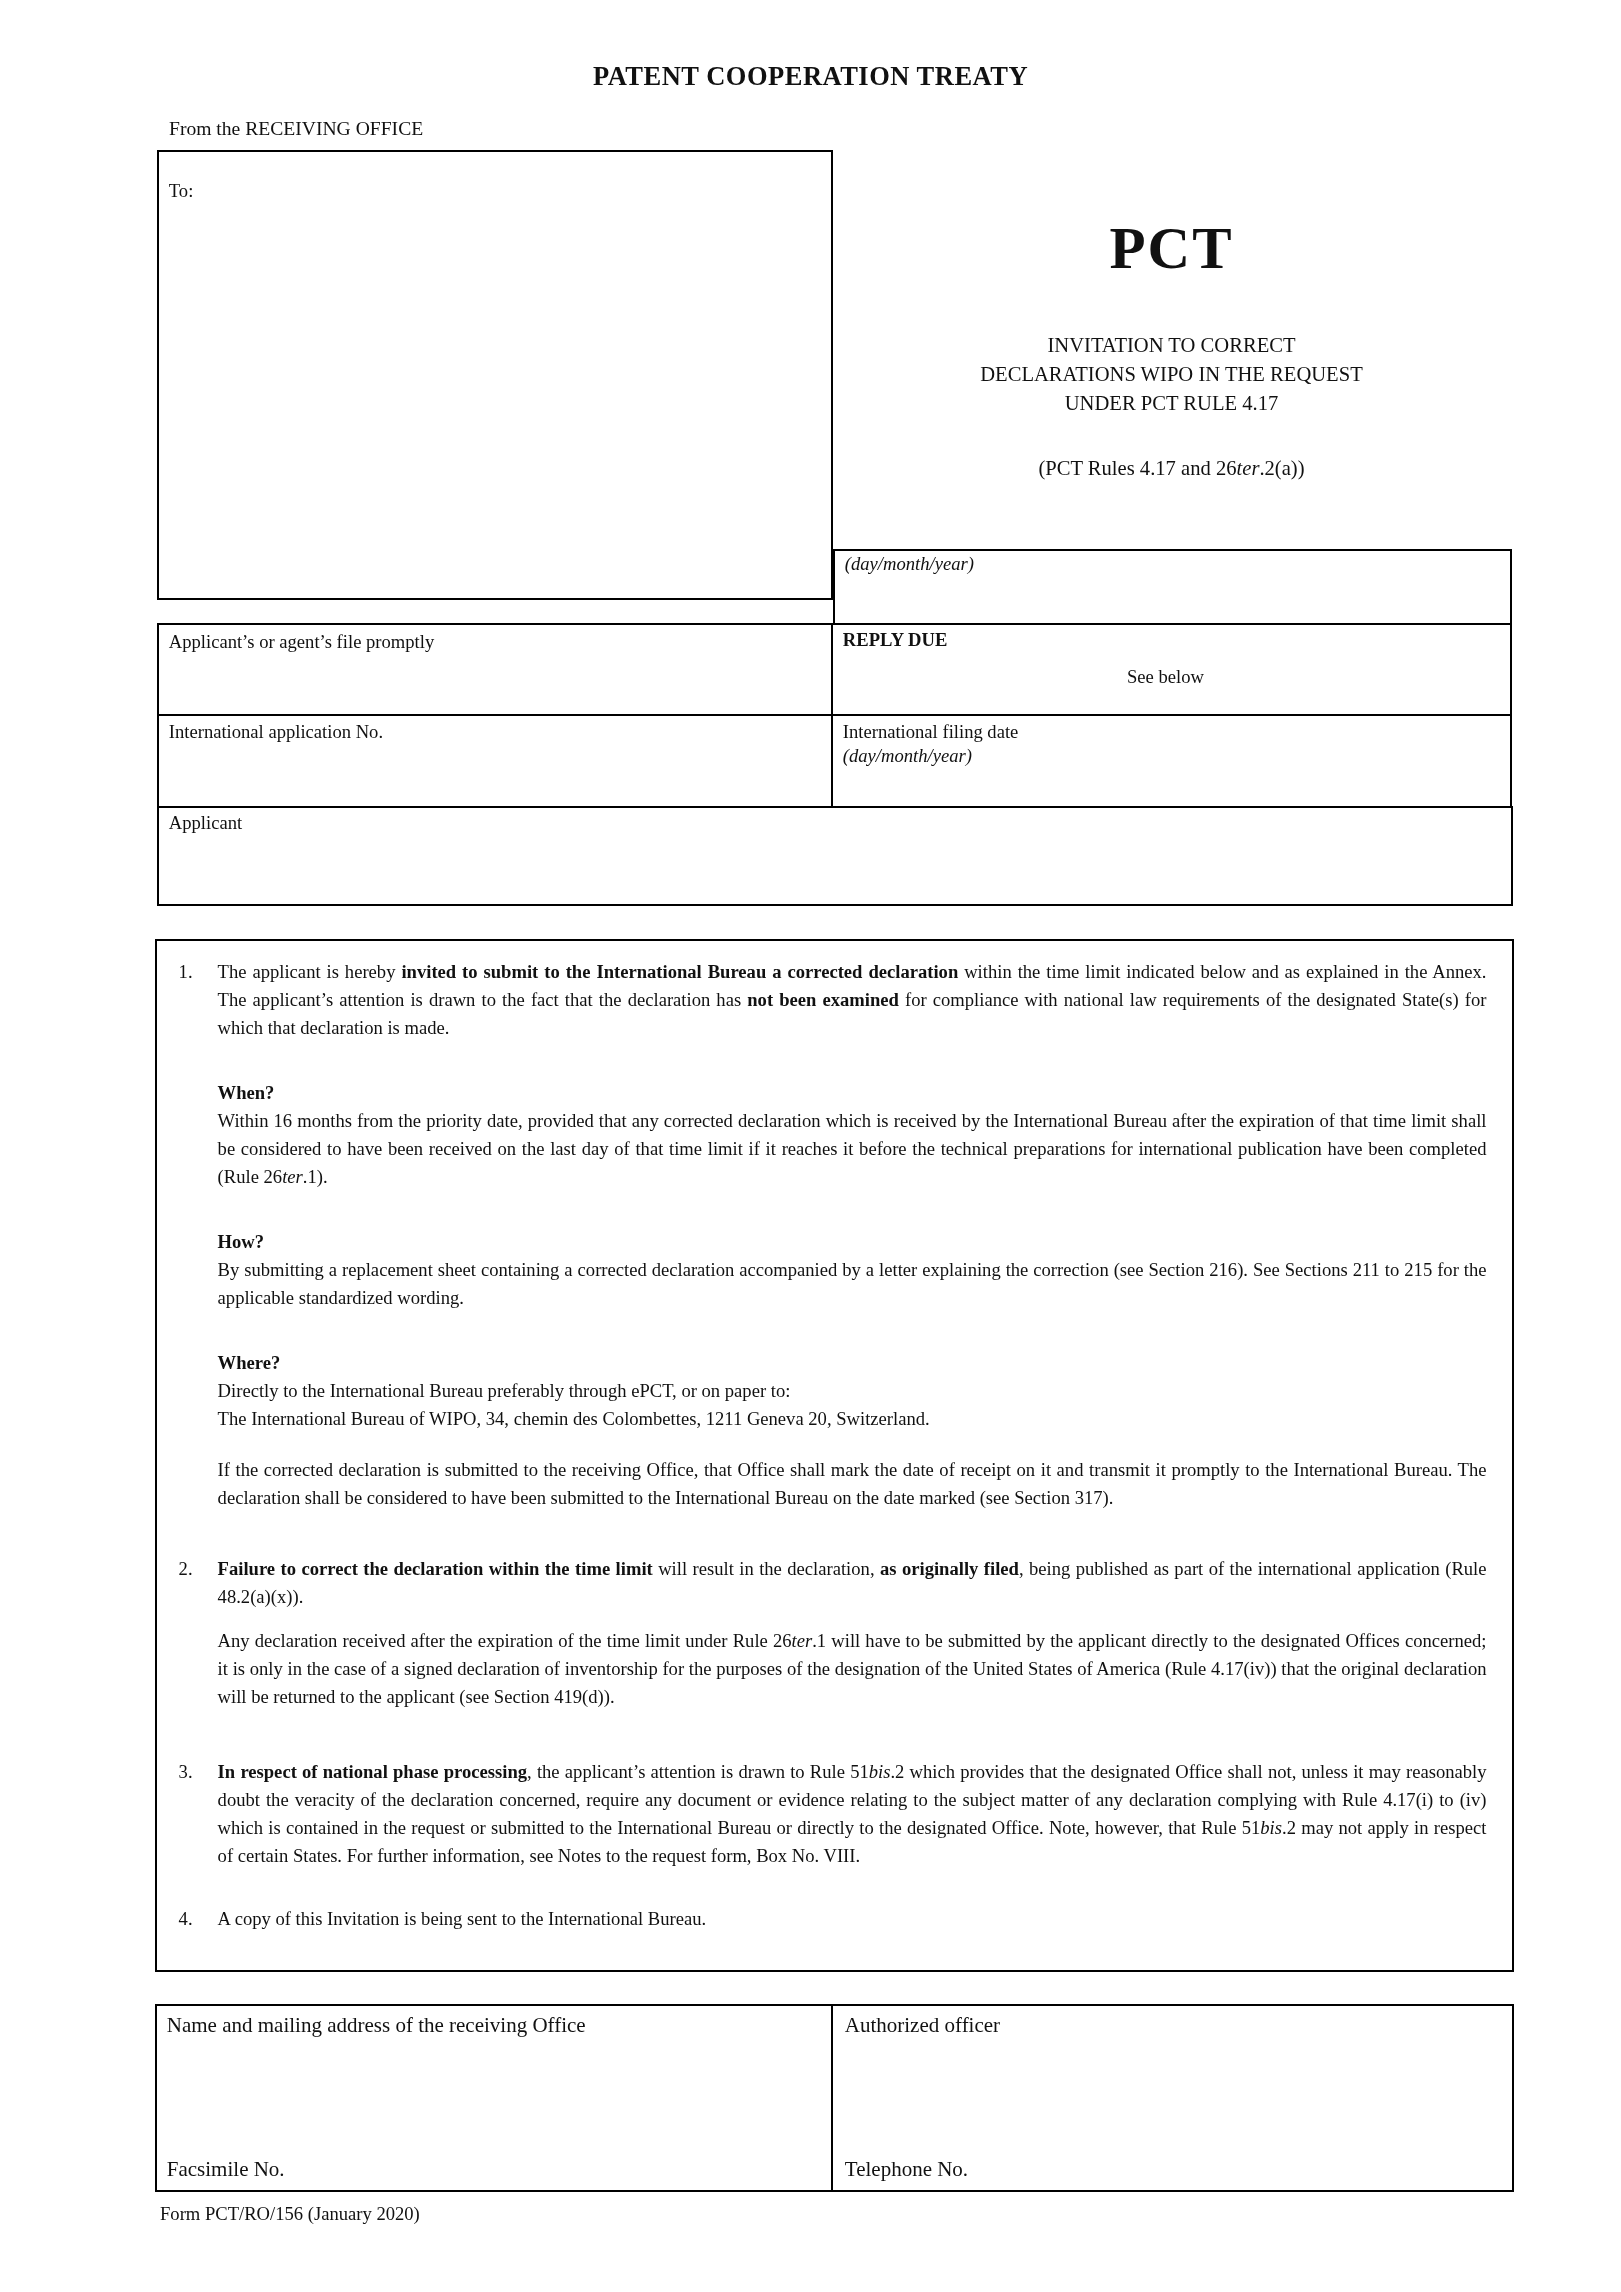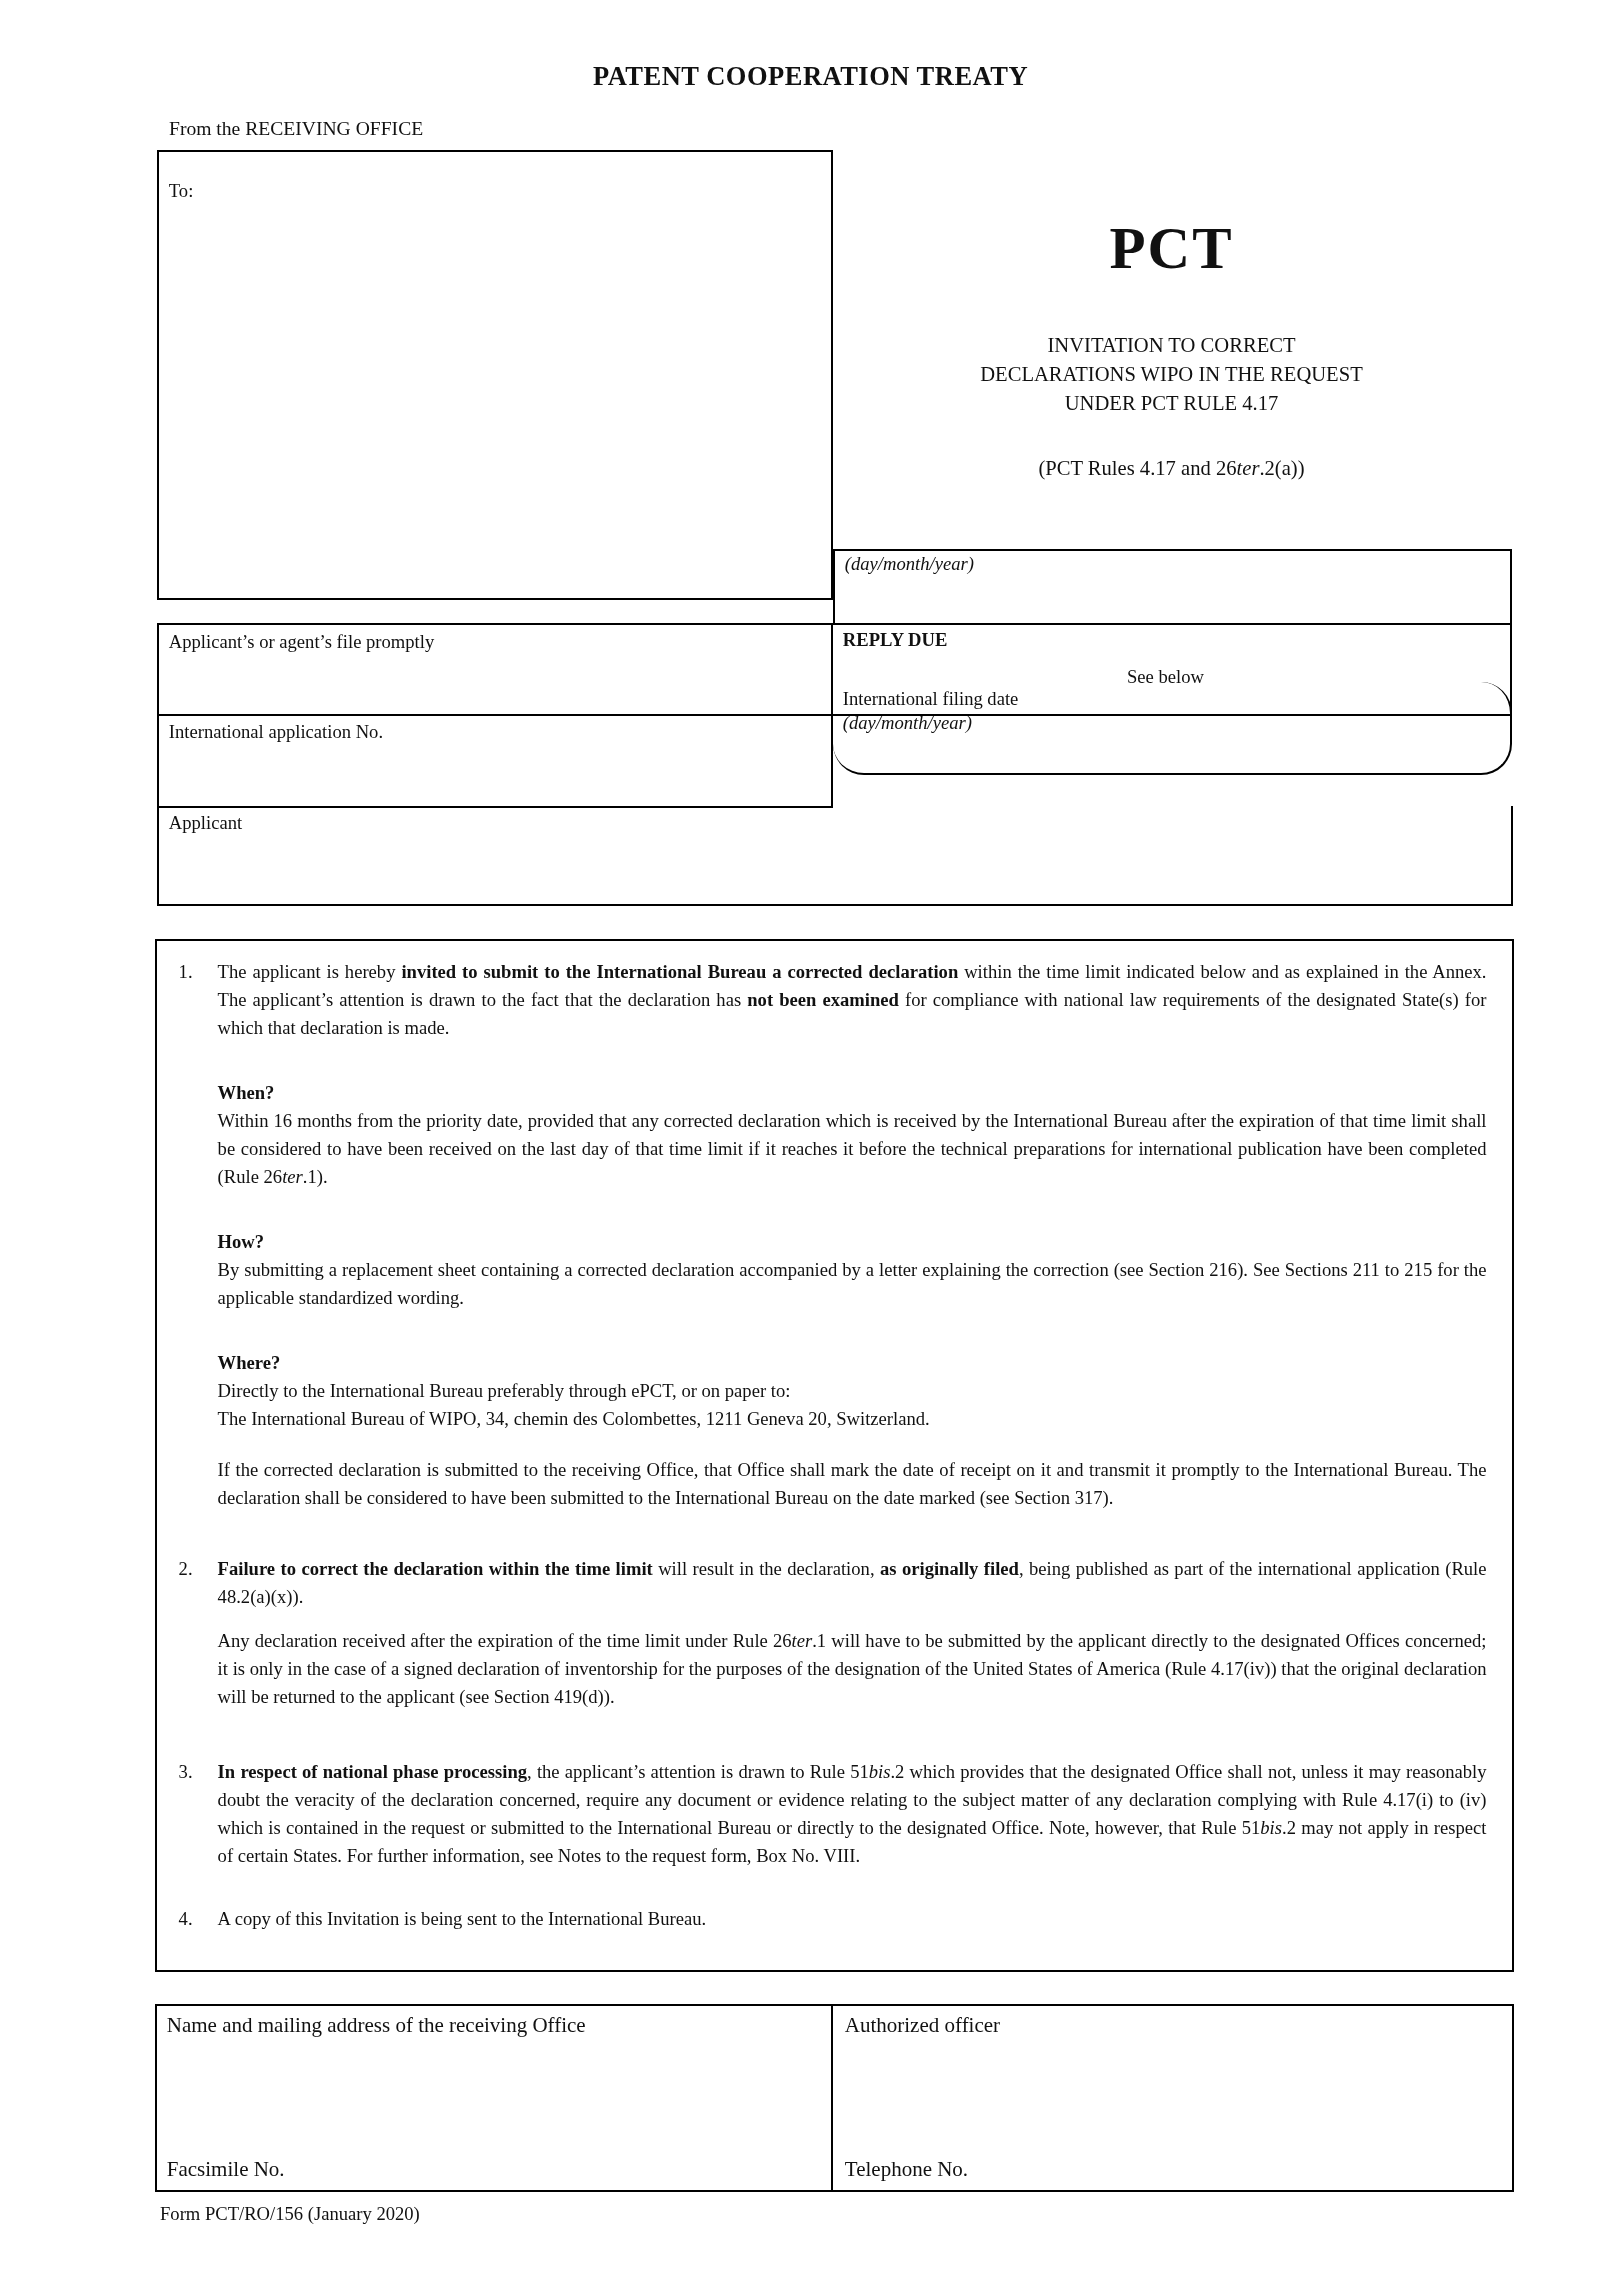--- a/index.html
+++ b/index.html
@@ -79,21 +79,21 @@
   }
   .cell .cell-label { display: block; padding: 5.9px 9.8px 0 9.8px; }
   .cell .cell-sublabel { display: block; padding: 2px 9.8px 0 9.8px; font-style: italic; }
   .cell .bold { font-weight: bold; }
   .fill { position: absolute; left: 3.9px; right: 3.9px; bottom: 3.9px; top: 33px; }
 
   .date-box   { left: 833px; top: 549px; width: 679px; height: 76px; }
   .cell-a1    { left: 157px; top: 623px; width: 676px; height: 93px; }
   .cell-a2    { left: 833px; top: 623px; width: 679px; height: 93px; border-left: none; border-top: none; }
   .cell-b1    { left: 157px; top: 715px; width: 676px; height: 93px; border-top: none; }
-  .cell-b2    { left: 833px; top: 682px; width: 679px; height: 93px; border-left: none; border-top: none; border-radius: 31px; }
+  .cell-b2    { left: 833px; top: 715px; width: 679px; height: 93px; border-left: none; border-top: none; }
   .cell-c     { left: 157px; top: 806px; width: 1356px; height: 100px; border-top: none; }
 
   .see-below {
     position: absolute;
     left: 294px; top: 43px;
     font-size: 18.6px;
   }
 
   
   .main-box {

